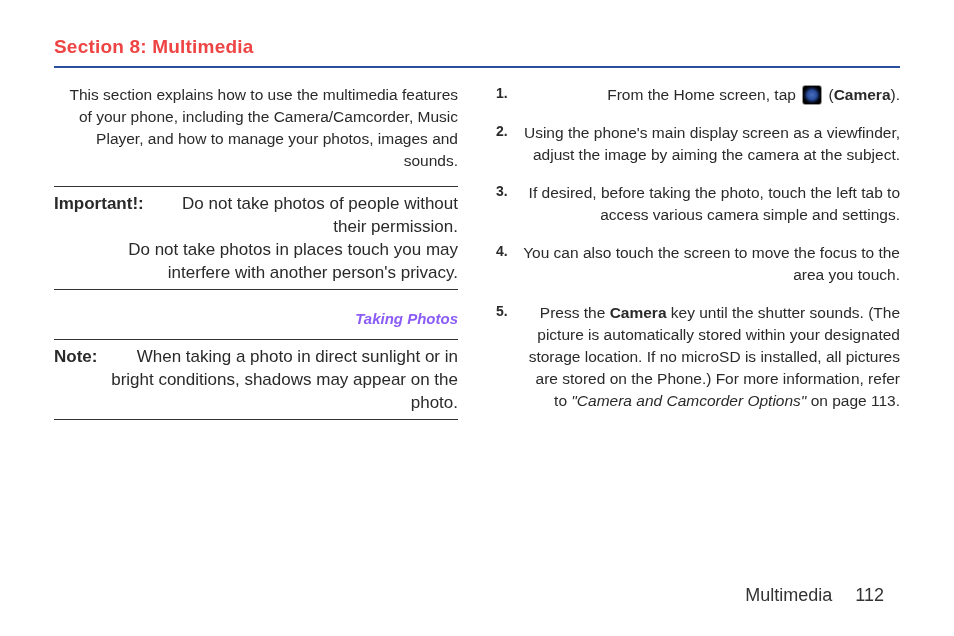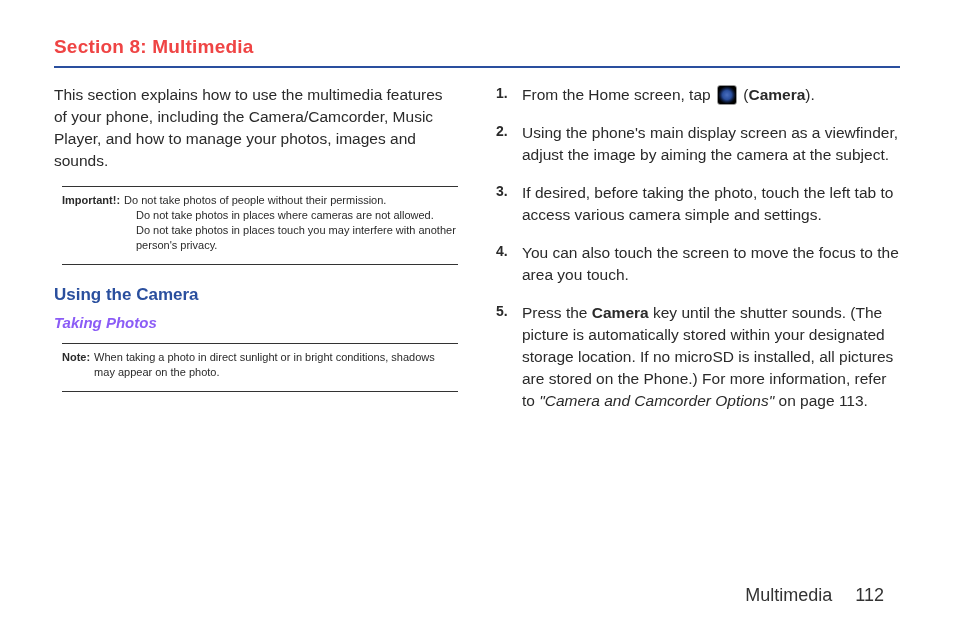--- a/index.html
+++ b/index.html
@@ -26,30 +26,31 @@
     margin-bottom: 16px;
   }
   .columns {
     display: flex;
     gap: 38px;
   }
   .col {
     flex: 1 1 50%;
     font-size: 15.5px;
     line-height: 1.42;
+    text-align: right;
   }
   .para {
     margin: 0 0 14px 0;
   }
   .note-block {
     border-top: 1.5px solid #333;
     border-bottom: 1.5px solid #333;
-    padding: 6px 0 12px 0;
-    margin: 10px 0 18px 8px;
-    font-size: 11px;
+    padding: 6px 0 4px 0;
+    margin: 10px 0 18px 0;
+    font-size: 17px;
     line-height: 1.35;
   }
   .note-block .label {
     font-weight: bold;
     white-space: nowrap;
   }
   .note-row {
     display: flex;
   }
   .note-text {
@@ -123,25 +124,23 @@
 <div class="columns">
 
   <div class="col">
     <p class="para">This section explains how to use the multimedia features of your phone, including the Camera/Camcorder, Music Player, and how to manage your photos, images and sounds.</p>
 
     <div class="note-block">
       <div class="note-row">
         <span class="label">Important!:</span>
         <span class="note-text">Do not take photos of people without their permission.</span>
       </div>
-      <span class="note-indent">Do not take photos in places where cameras are not allowed.</span>
       <span class="note-indent">Do not take photos in places touch you may interfere with another person's privacy.</span>
     </div>
 
-    <div class="h2">Using the Camera</div>
     <div class="h3">Taking Photos</div>
 
     <div class="note-block">
       <div class="note-row">
         <span class="label">Note:</span>
         <span class="note-text">When taking a photo in direct sunlight or in bright conditions, shadows may appear on the photo.</span>
       </div>
     </div>
   </div>
 

